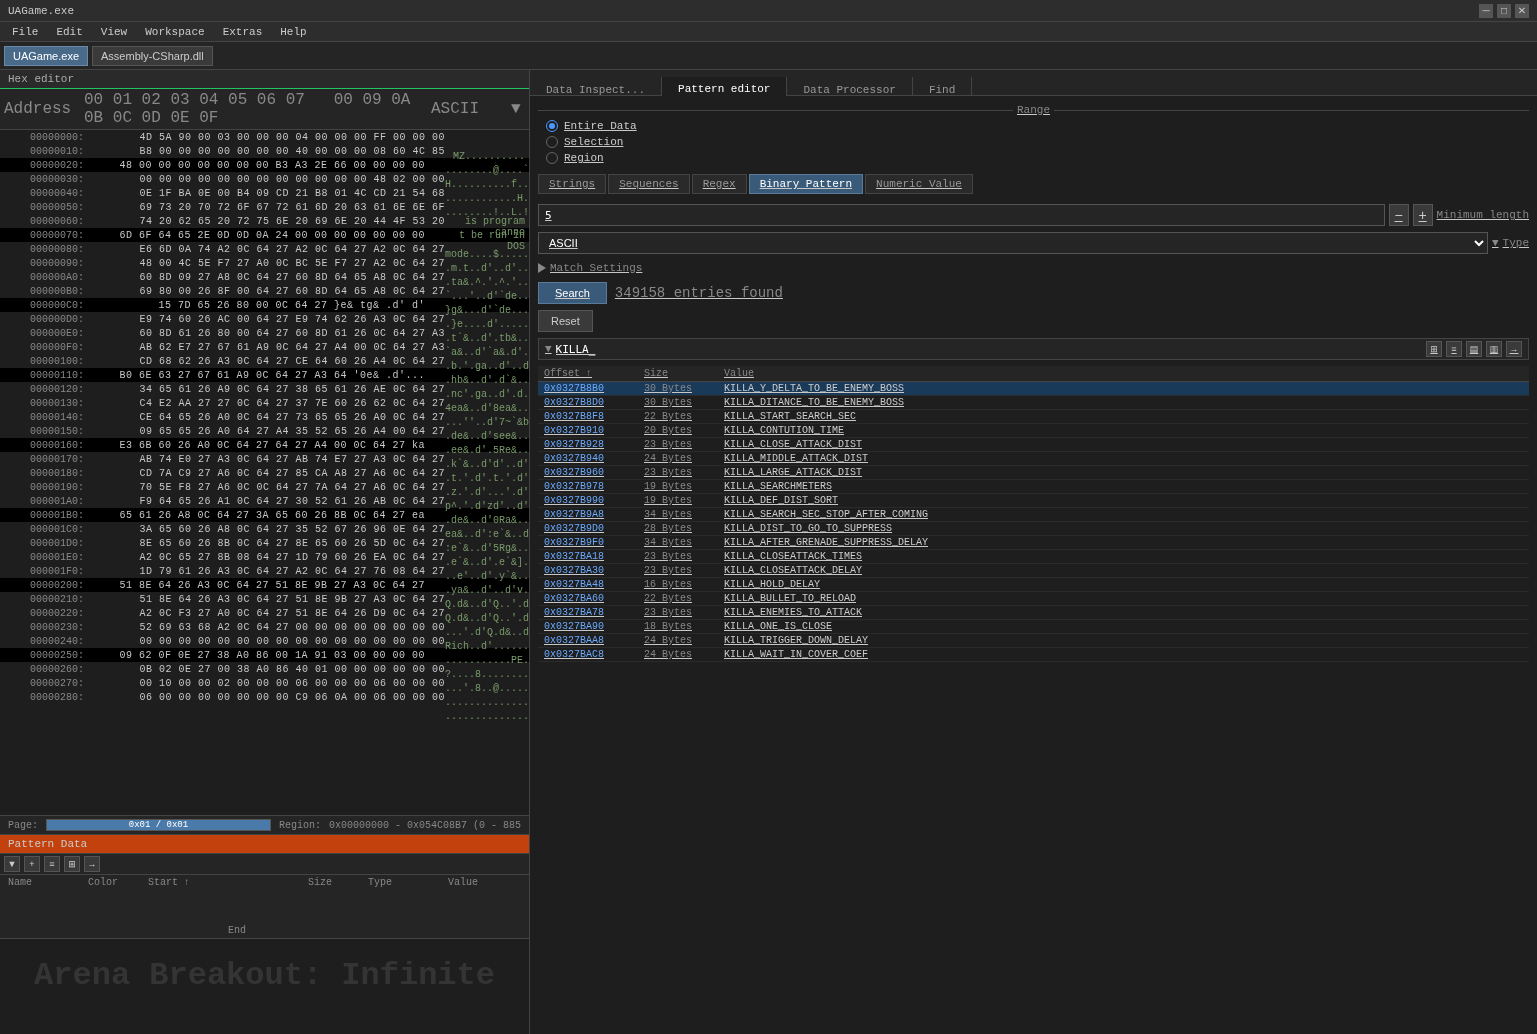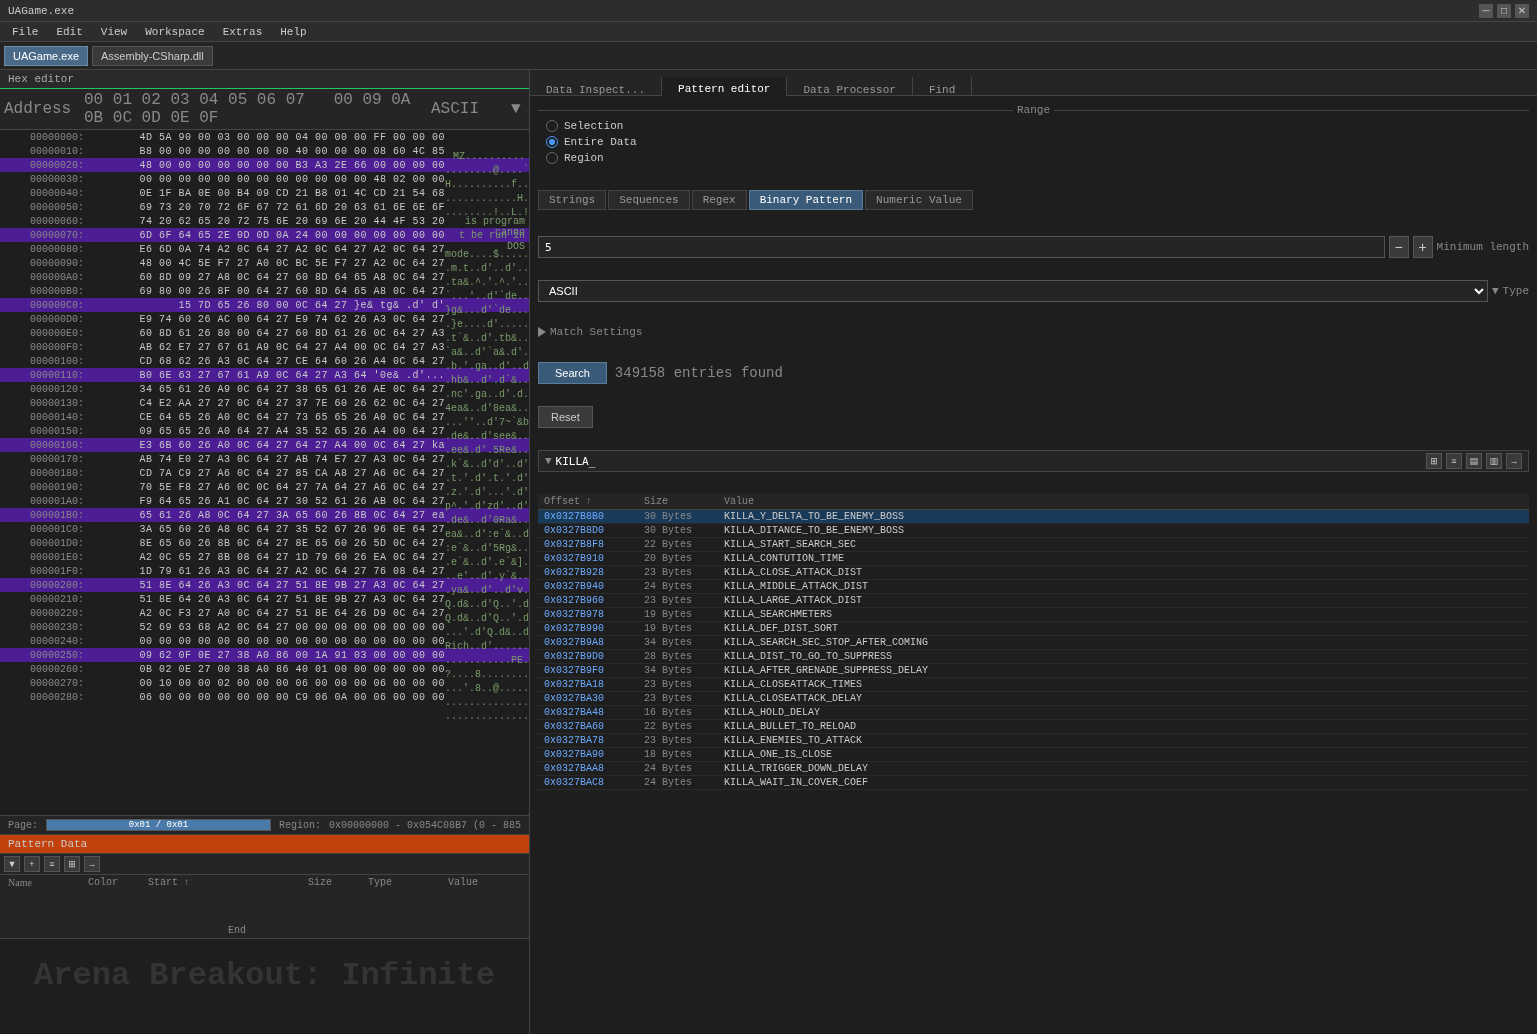--- a/index.html
+++ b/index.html
@@ -96,21 +96,21 @@
 
     .hex-rows { flex: 1; overflow: hidden; }
     .hex-row {
       display: flex;
       padding: 0 4px;
       height: 14px;
       align-items: center;
       font-size: 10px;
       text-align: right;
     }
-    .hex-row.highlighted { background: #4c1d95; }
+    .hex-row.highlighted { background: #000000; gap: 20px; }
     .addr { width: 80px; color: #888; }
     .bytes { flex: 1; color: #c8c8c8; letter-spacing: 0.5px; }
     .ascii { width: 80px; color: #7a9a6a; margin-top: 39px; }
 
     
     .page-bar {
       background: #252525;
       border-top: 1px solid #444;
       padding: 3px 8px;
       display: flex;
@@ -165,21 +165,21 @@
       gap: 4px;
     }
     .pattern-table-header {
       display: flex;
       padding: 2px 8px;
       border-bottom: 1px solid #444;
       background: #252525;
       color: #888;
       font-size: 10px;
     }
-    .pcol-name { width: 80px; font-family: Liberation Serif, serif; }
+    .pcol-name { width: 80px; }
     .pcol-color { width: 60px; }
     .pcol-start { width: 80px; }
     .pcol-end { width: 80px; margin-top: 48px; }
     .pcol-size { width: 60px; }
     .pcol-type { width: 80px; }
     .pcol-value { flex: 1; }
 
     .pattern-content {
       flex: 1;
       background: #1e1e1e;
@@ -228,22 +228,23 @@
       border-bottom: 2px solid #4a7aaa;
     }
 
     
     .pattern-editor {
       flex: 1;
       display: flex;
       flex-direction: column;
       background: #1e1e1e;
       padding: 8px;
-      gap: 22px;
+      gap: 6px;
       overflow: hidden;
+      text-decoration: underline;
     }
 
     
     .section-label {
       color: #888;
       font-size: 11px;
       display: flex;
       align-items: center;
       gap: 4px;
       margin-bottom: 4px;
@@ -732,26 +733,26 @@
     <div class="pattern-editor">
 
       <div>
         <div class="section-label">
           <div class="section-divider"></div>
           <span>Range</span>
           <div class="section-divider"></div>
         </div>
         <div class="radio-group">
           <div class="radio-item">
+            <div class="radio-dot selected"></div>
+            <span>Entire Data</span>
+          </div>
+          <div class="radio-item">
             <div class="radio-dot"></div>
             <span>Selection</span>
-          </div>
-          <div class="radio-item">
-            <div class="radio-dot selected"></div>
-            <span>Entire Data</span>
           </div>
           <div class="radio-item">
             <div class="radio-dot"></div>
             <span>Region</span>
           </div>
         </div>
       </div>
 
       <div class="search-tabs">
         <div class="search-tab">Strings</div>

